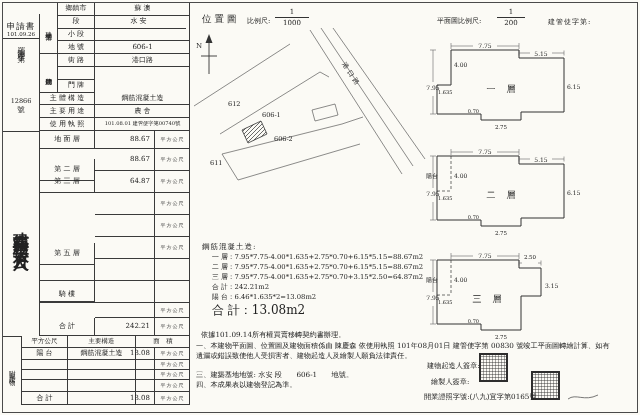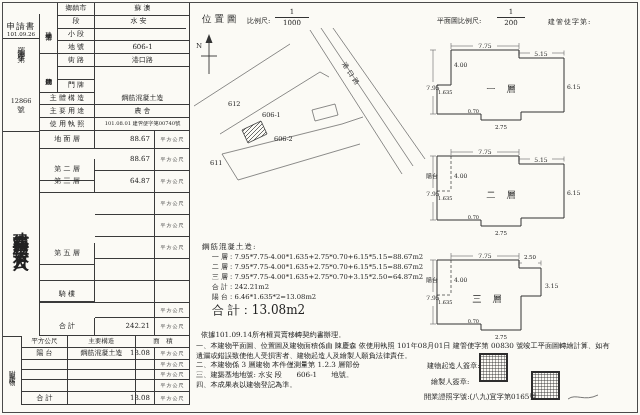--- a/index.html
+++ b/index.html
@@ -230,21 +230,20 @@
       <div class="abs" style="left: 212px; top: 252px; font-size: 6.8px; white-space: nowrap;">一 層：7.95*7.75-4.00*1.635+2.75*0.70+6.15*5.15=88.67m2</div>
       <div class="abs" style="left: 212px; top: 262px; font-size: 6.8px; white-space: nowrap;">二 層：7.95*7.75-4.00*1.635+2.75*0.70+6.15*5.15=88.67m2</div>
       <div class="abs" style="left: 212px; top: 272px; font-size: 6.8px; white-space: nowrap;">三 層：7.95*7.75-4.00*1.635+2.75*0.70+3.15*2.50=64.87m2</div>
       <div class="abs" style="left: 212px; top: 282px; font-size: 6.8px; white-space: nowrap;">合 計：242.21m2</div>
       <div class="abs" style="left: 212px; top: 292px; font-size: 6.8px; white-space: nowrap;">陽 台：6.46*1.635*2=13.08m2</div>
       <div class="abs" style="left: 212px; top: 302px; font-size: 12px; white-space: nowrap;">合 計：13.08m2</div>
     </div>
 
   <div class="notetext" style="left:201px;top:330px;">依據101.09.14所有權買賣移轉契約書辦理。</div>
   <div class="notetext" style="left:196px;top:341px;width:420px;white-space:normal;">一、本建物平面圖、位置圖及建物面積係由 陳慶森 依使用執照 101年08月01日 建管使字第 00830 號竣工平面圖轉繪計算、如有遺漏或錯誤致使他人受損害者、建物起造人及繪製人願負法律責任。</div>
-  <div class="notetext" style="left:196px;top:360px;">二、本建物係 3 層建物 本件僅測量第 1.2.3 層部份</div>
   <div class="notetext" style="left:196px;top:370px;">三、建築基地地號: 水安 段　　606-1　　地號。</div>
   <div class="notetext" style="left:196px;top:380px;">四、本成果表以建物登記為準。</div>
 
   <div class="notetext" style="left:427px;top:361px;">建物起造人簽章:</div>
   <div class="seal" style="left:479px;top:353px;width:25px;height:25px;"></div>
   <div class="notetext" style="left:431px;top:377px;">繪製人簽章:</div>
   <div class="seal" style="left:531px;top:371px;width:25px;height:25px;"></div>
   <div class="notetext" style="left:424px;top:392px;">開業證照字號:(八九)宜字第0165號</div>
   <svg class="abs" style="left:567px;top:392px;" width="34" height="10" viewBox="0 0 34 10">
     <path d="M1,7 C9,1 17,10 31,3" fill="none" stroke="#555" stroke-width="0.8"></path>

